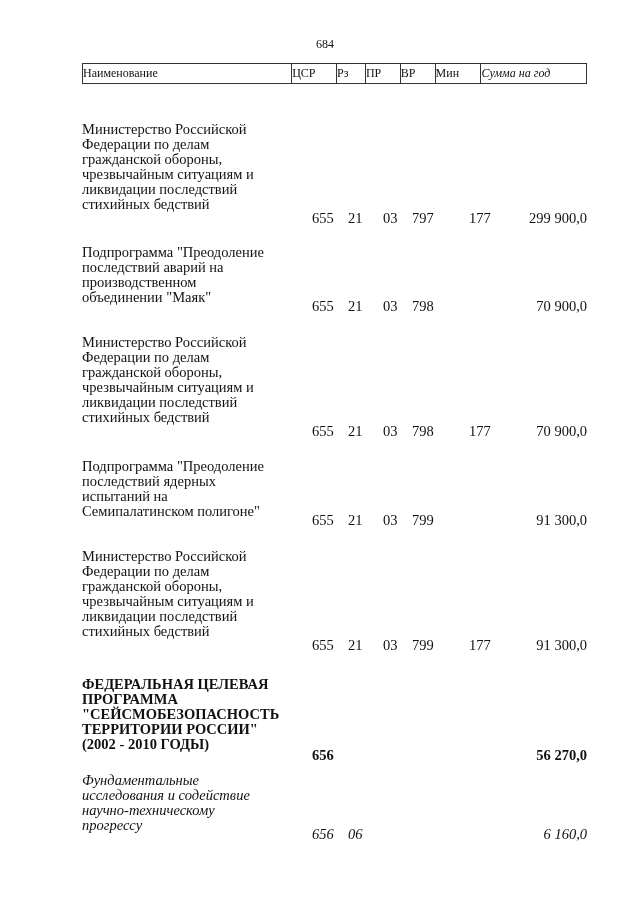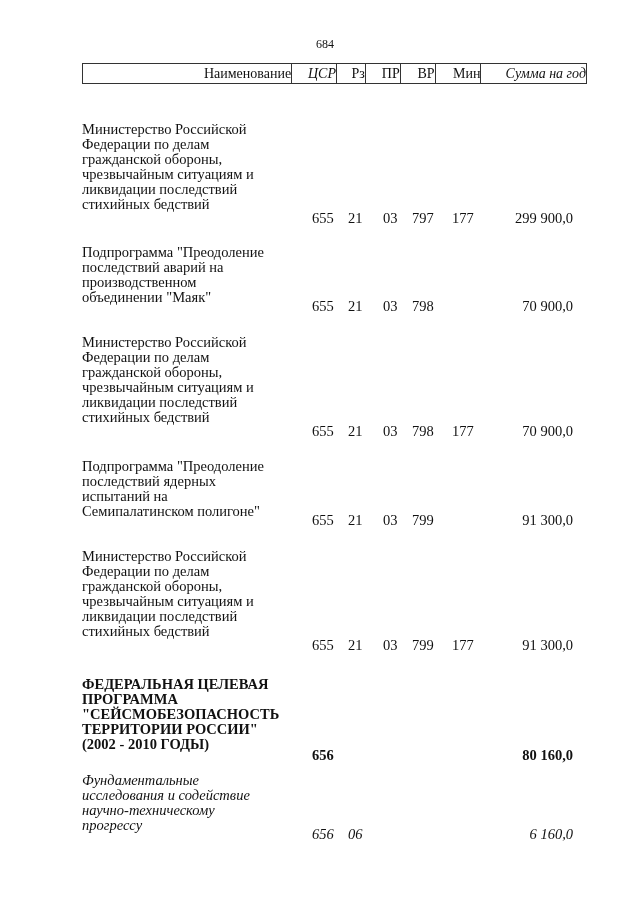--- a/index.html
+++ b/index.html
@@ -10,43 +10,43 @@
   .page-number {
     position: absolute; top: 37px; left: 5px; width: 640px; text-align: center;
     font-size: 12px;
   }
   .header-table {
     position: absolute; top: 63px; left: 82px; width: 505px; height: 21px;
     border: 1px solid #333; box-sizing: border-box; display: flex;
   }
   .header-table .hc {
     box-sizing: border-box; border-right: 1px solid #333;
-    text-align: right; line-height: 19px; font-size: 14px; white-space: nowrap;
+    text-align: left; line-height: 19px; font-size: 12px; white-space: nowrap;
   }
   .header-table .hc:last-child { border-right: none; font-style: italic; }
   .c-name { width: 210px; }
-  .c-csr  { width: 45px; font-style: italic; }
+  .c-csr  { width: 45px; }
   .c-rz   { width: 29px; }
   .c-pr   { width: 35px; }
   .c-vr   { width: 35px; }
   .c-min  { width: 46px; }
   .c-sum  { width: 105px; }
 
   .row { position: absolute; left: 82px; width: 505px; }
   .row .name {
     position: absolute; left: 0; top: 0; width: 230px; line-height: 15px;
     white-space: pre-line;
   }
   .row .cell { position: absolute; bottom: 0; line-height: 17.6px; white-space: nowrap; }
   .row .v-csr { left: 230px; }
   .row .v-rz  { left: 266px; text-align: right; }
   .row .v-pr  { left: 301px; margin-top: 40px; }
   .row .v-vr  { left: 330px; }
-  .row .v-min { left: 370px; }
-  .row .v-sum { right: 14px; text-align: right; }
+  .row .v-min { left: 387px; }
+  .row .v-sum { right: 0; text-align: right; }
   .bold { font-weight: bold; font-family: Liberation Serif, serif; }
 </style>
 </head>
 <body>
 
 <div class="page-number">684</div>
 
 <div class="header-table">
   <div class="hc c-name">Наименование</div>
   <div class="hc c-csr">ЦСР</div>
@@ -128,21 +128,21 @@
   <div class="cell v-sum">91 300,0</div>
 </div>
 
 <div class="row bold" style="top:677px;height:88px;">
   <div class="name">ФЕДЕРАЛЬНАЯ ЦЕЛЕВАЯ
 ПРОГРАММА
 "СЕЙСМОБЕЗОПАСНОСТЬ
 ТЕРРИТОРИИ РОССИИ"
 (2002 - 2010 ГОДЫ)</div>
   <div class="cell v-csr">656</div>
-  <div class="cell v-sum">80 160,0</div>
+  <div class="cell v-sum">56 270,0</div>
 </div>
 
 <div class="row" style="top:773px;height:71px;font-style:italic;">
   <div class="name"> Фундаментальные
 исследования и содействие
 научно-техническому
 прогрессу</div>
   <div class="cell v-csr">656</div>
   <div class="cell v-rz">06</div>
   <div class="cell v-sum">6 160,0</div>

